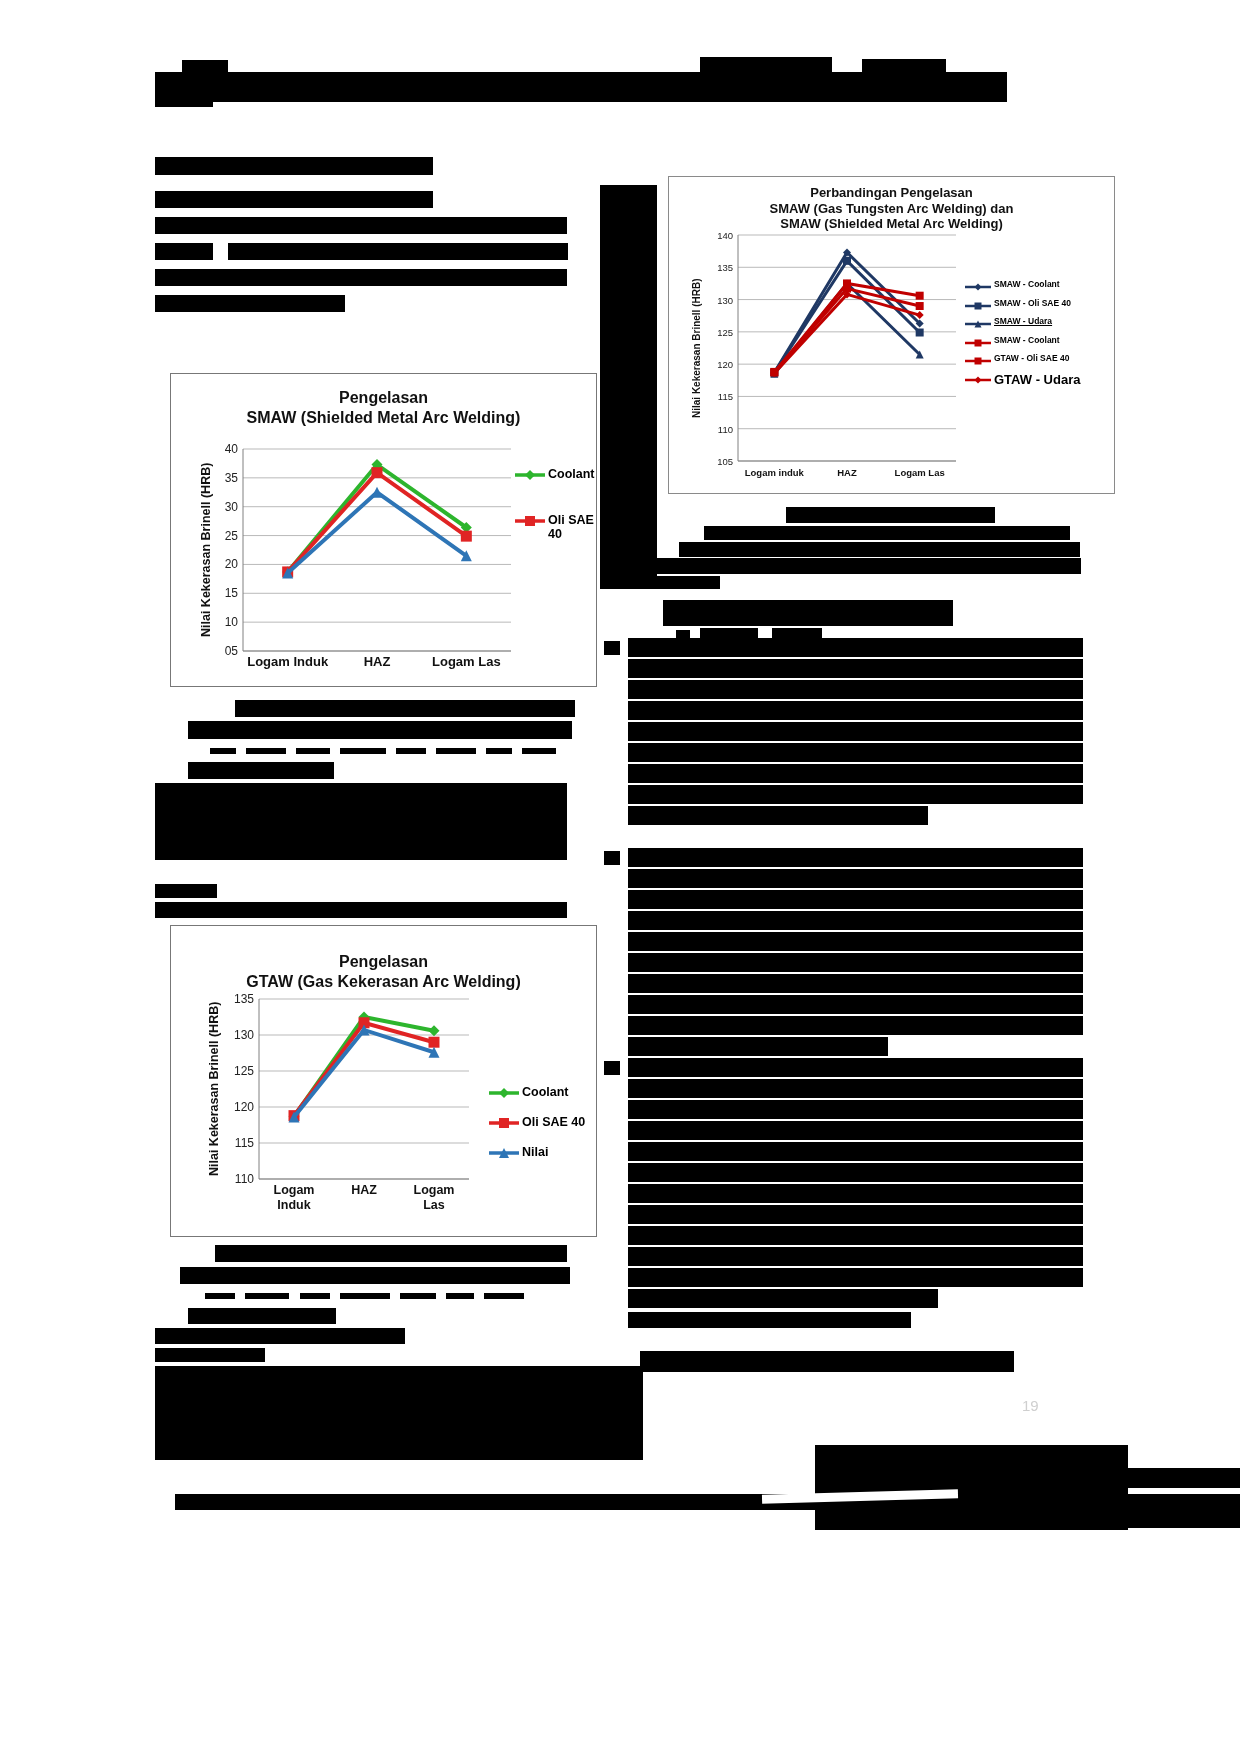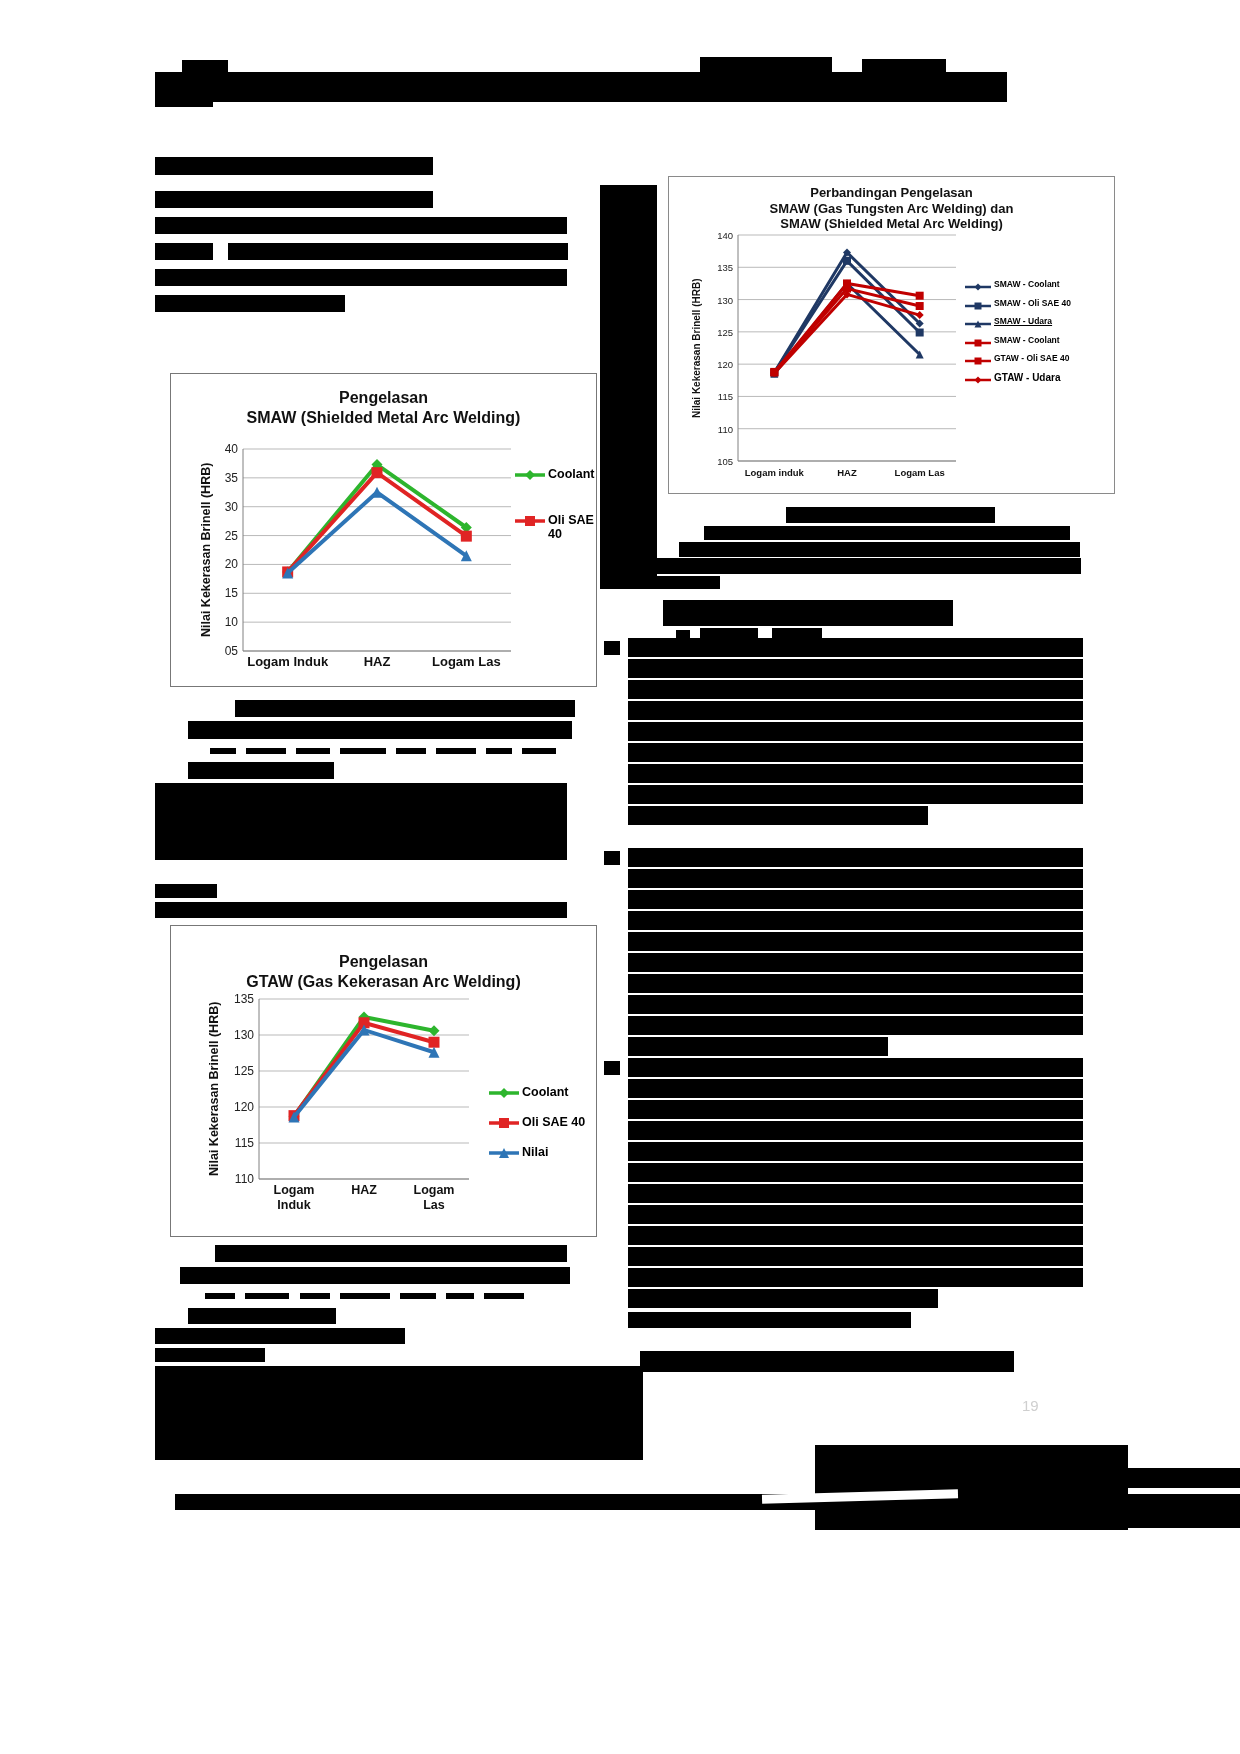--- a/index.html
+++ b/index.html
@@ -200,21 +200,21 @@
           </svg>
           <span style="max-width: 125px; display: inline-block;">SMAW - Coolant</span>
         </div>
         <div class="lent" style="left: 296px; top: 177.4px; max-width: 155px; font-size: 8.5px;">
           <svg width="26" height="10">
             <line x1="0" y1="5" x2="26" y2="5" stroke="#C00000" stroke-width="2.5"></line>
             <path d="M9.5 1.5h7v7h-7Z" fill="#C00000"></path>
           </svg>
           <span style="max-width: 125px; display: inline-block;">GTAW - Oli SAE 40</span>
         </div>
-        <div class="lent" style="left: 296px; top: 196px; max-width: 155px; font-size: 10px;">
+        <div class="lent" style="left: 296px; top: 196px; max-width: 155px; font-size: 13px;">
           <svg width="26" height="10">
             <line x1="0" y1="5" x2="26" y2="5" stroke="#C00000" stroke-width="2.5"></line>
             <path d="M13 1.5L16.5 5L13 8.5L9.5 5Z" fill="#C00000"></path>
           </svg>
           <span style="max-width: 125px; display: inline-block;">GTAW - Udara</span>
         </div>
       </div>
   </section>
 
   <section class="cbox" id="cb-smaw" style="left:170px;top:373px;width:425px;height:312px">

